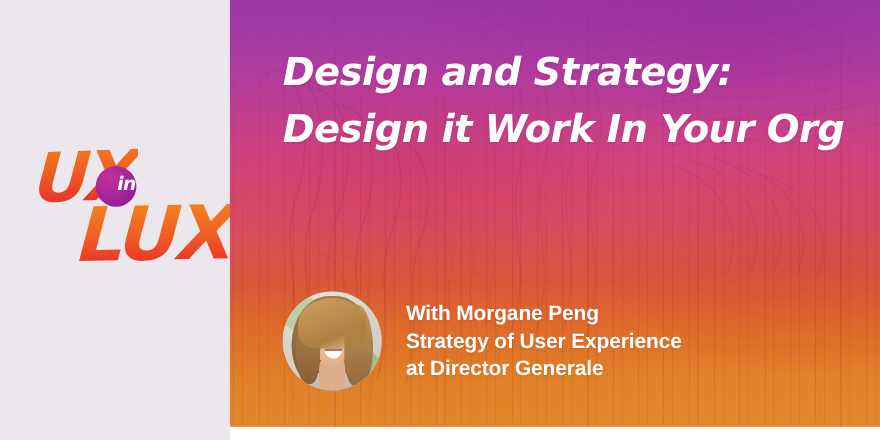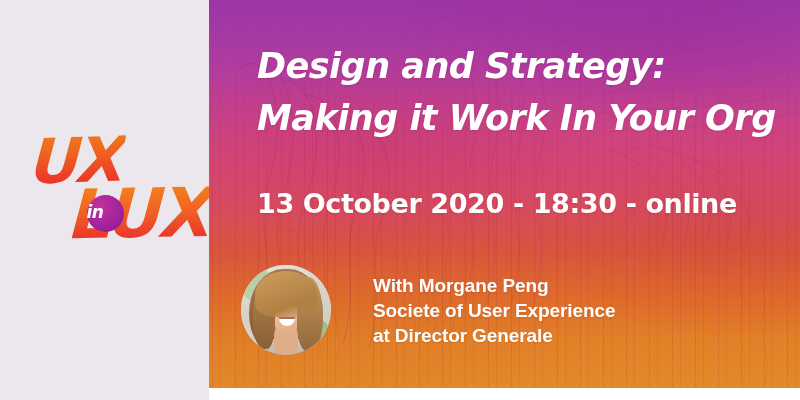--- a/index.html
+++ b/index.html
@@ -73,23 +73,22 @@
   .logo-in-badge {
     position: absolute;
     left: 57px;
     top: 21px;
     width: 37px;
     height: 37px;
     border-radius: 50%;
     background: radial-gradient(circle at 35% 30%, #C1319B 0%, #A4239A 55%, #7C1C93 100%);
     display: flex;
     align-items: center;
-    justify-content: flex-start;
+    justify-content: flex-end;
     z-index: 3;
-    margin-top: 44px;
   }
   .logo-in-badge span {
     font-family: "DejaVu Sans", sans-serif;
     font-style: italic;
     font-weight: bold;
     font-size: 17px;
     color: #ffffff;
     line-height: 1;
     letter-spacing: -0.5px;
     transform: translateY(-1px);
@@ -182,25 +181,24 @@
     font-size: 27px;
     letter-spacing: -0.4px;
     color: #ffffff;
     white-space: nowrap;
     text-shadow: 0 1px 2px rgba(140,30,40,0.18);
   }
 
   
   .speaker-row {
     position: absolute;
-    left: 32px;
+    left: 48px;
     top: 265px;
     display: flex;
     align-items: flex-start;
-    gap: 20px;
   }
   .avatar {
     position: relative;
     width: 90px;
     height: 90px;
     border-radius: 50%;
     overflow: hidden;
     flex: 0 0 90px;
     background: #c9c3b6;
   }
@@ -383,42 +381,41 @@
         <path d="M10 260 C40 248, 60 276, 52 306 C46 332, 62 344, 54 380"></path>
         <path d="M490 270 C520 260, 540 286, 532 316 C526 342, 542 352, 534 386"></path>
         <path d="M510 266 C542 256, 562 284, 554 314 C548 340, 564 350, 556 384"></path>
       </g>
     </svg>
 
     <div class="tex-drips"></div>
 
     <div class="headline">
       <div class="headline-line">Design and Strategy:</div>
-      <div class="headline-line">Making it Work In Your Org</div>
+      <div class="headline-line">Design it Work In Your Org</div>
     </div>
 
-    <div class="date-line">13 October 2020 - 18:30 - online</div>
 
     <div class="speaker-row">
       <div class="avatar">
         <div class="av-bg"></div>
         <div class="av-hair-back"></div>
         <div class="av-shoulder"></div>
         <div class="av-neck"></div>
         <div class="av-face"></div>
         <div class="av-brow l"></div>
         <div class="av-brow r"></div>
         <div class="av-eye l"></div>
         <div class="av-eye r"></div>
         <div class="av-mouth"></div>
         <div class="av-hair-l"></div>
         <div class="av-hair-r"></div>
         <div class="av-hair-light"></div>
       </div>
       <div class="speaker-text">
         <div>With Morgane Peng</div>
-        <div>Societe of User Experience</div>
+        <div>Strategy of User Experience</div>
         <div>at Director Generale</div>
       </div>
     </div>
 
   </div>
 </div>
 
 </body></html>

